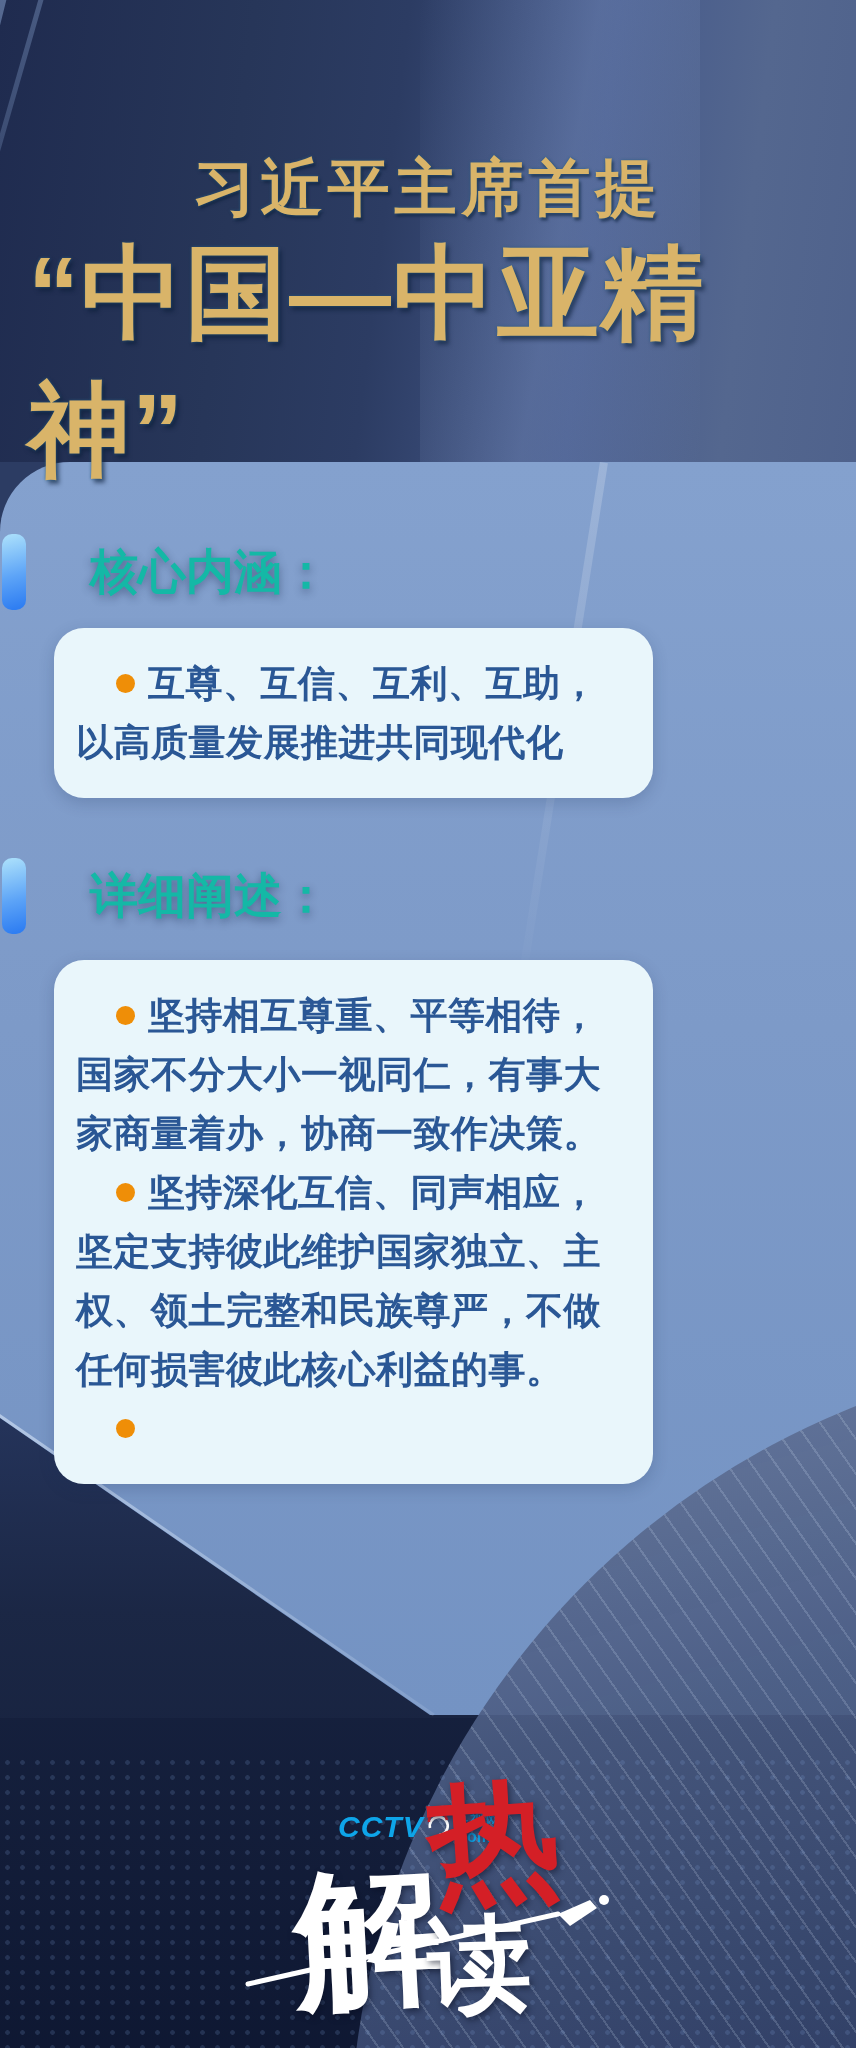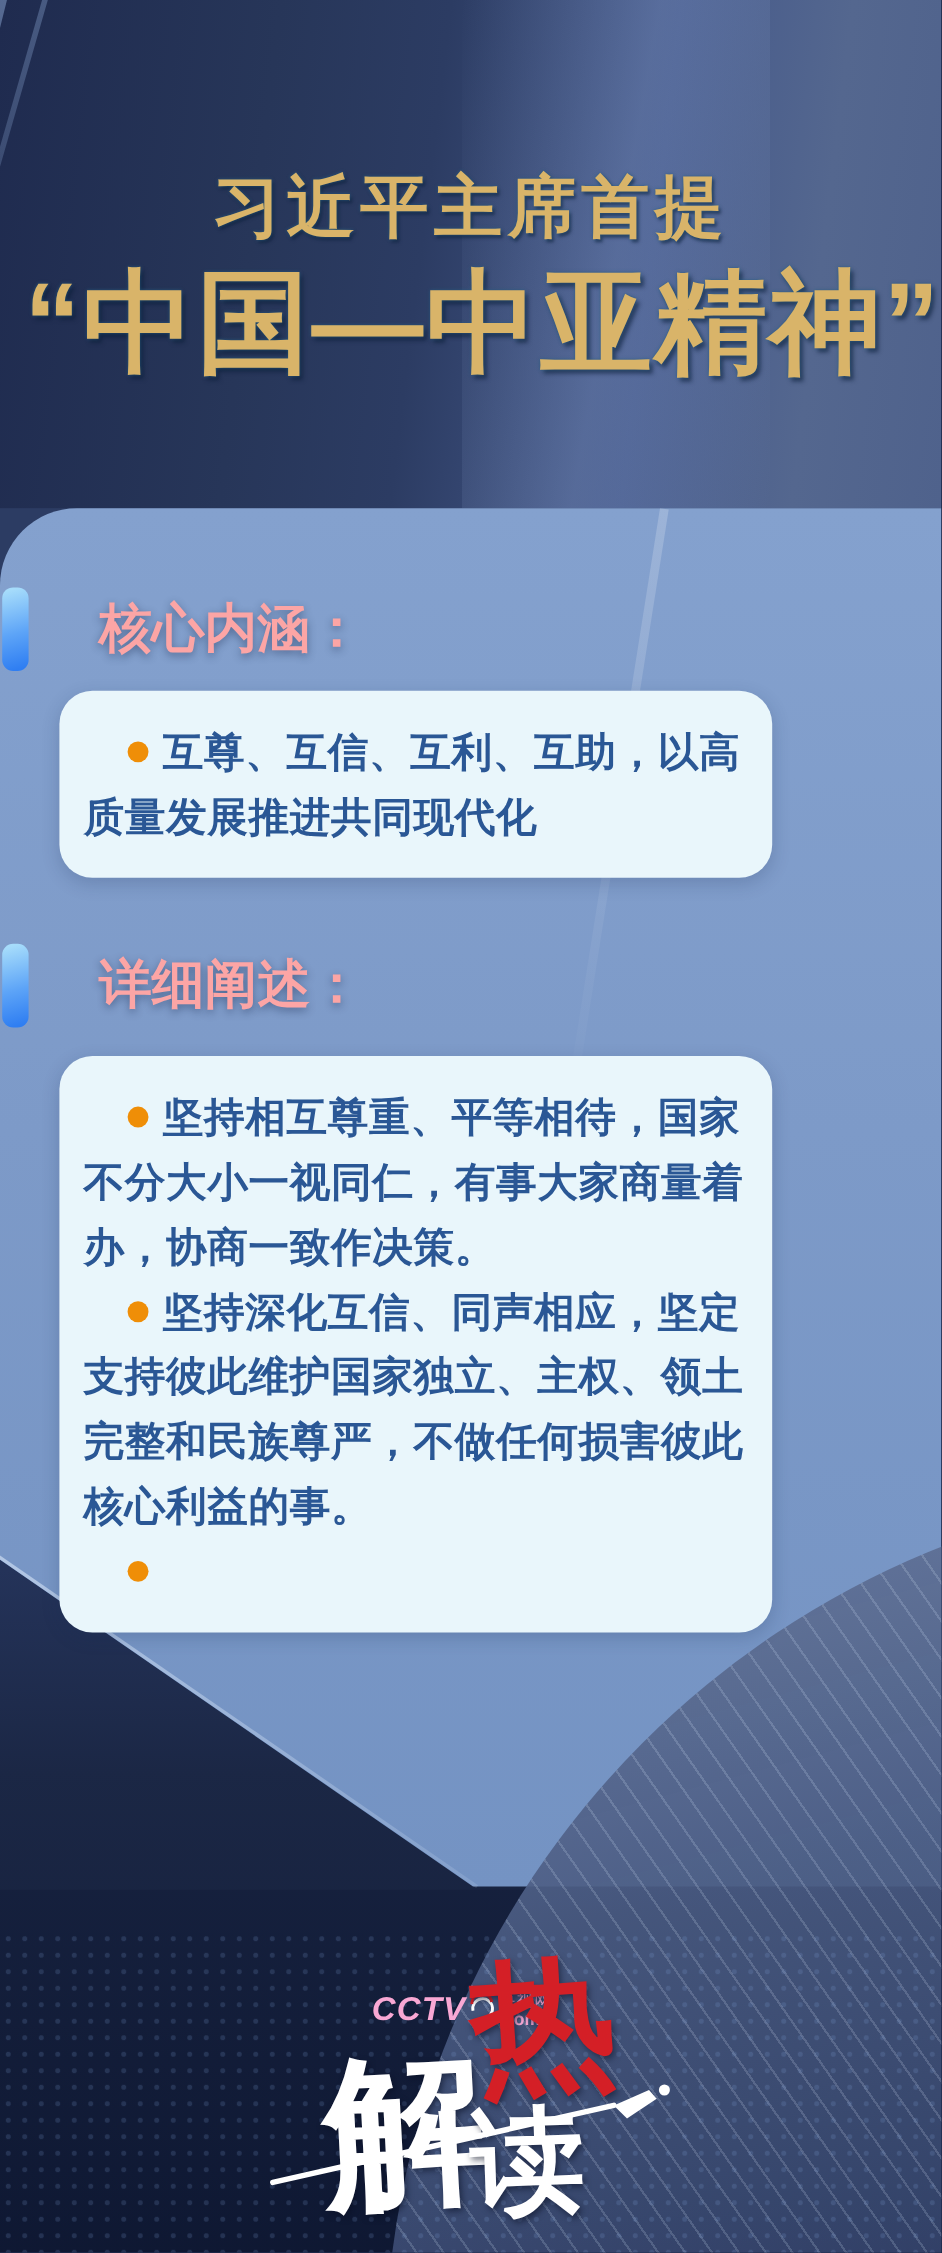--- a/index.html
+++ b/index.html
@@ -51,53 +51,54 @@
     background-size:15px 15px; opacity:.7;
   }
   
   .content { position:absolute; inset:0; z-index:5; }
   .title1 {
     position:absolute; left:0; right:0; top:146px; margin:0; text-align:center;
     font-size:62px; font-weight:800; letter-spacing:5px; color:#d9b469;
     text-shadow:0 0 3px rgba(40,95,130,.9), 2px 3px 3px rgba(10,28,55,.6);
   }
   .title2 {
-    position:absolute; left:0; right:0; top:226px; margin:0; text-align:right;
+    position:absolute; left:0; right:0; top:226px; margin:0; text-align:left;
     font-size:102px; font-weight:800; letter-spacing:2px; color:#d9b469;
     text-shadow:0 0 3px rgba(40,95,130,.9), 3px 4px 4px rgba(10,28,55,.6);
+    padding-left:28px;
   }
   .sec { position:absolute; left:0; right:0; height:76px; }
   .sec.s1 { top:534px; }
   .sec.s2 { top:858px; }
   .tab {
     position:absolute; left:2px; top:0; width:24px; height:76px; border-radius:10px;
     background:linear-gradient(165deg,#a6dcfb 5%,#5da4f7 55%,#2f7ef2 95%);
   }
   .sec-label {
     position:absolute; left:90px; top:0; line-height:76px; margin:0;
-    font-size:48px; font-weight:800; color:#fca5a5;
+    font-size:48px; font-weight:800; color:#14b8a6;
     text-shadow:0 3px 8px rgba(20,35,70,.45);
   }
   .card {
-    position:absolute; left:54px; width:648px; background:#e9f6fb;
+    position:absolute; left:54px; width:599px; background:#e9f6fb;
     border-radius:30px; padding:26px 22px; box-shadow:0 5px 16px rgba(25,45,85,.20);
   }
   .card.c1 { top:628px; }
   .card.c2 { top:960px; }
   .card p {
     margin:0; font-size:37px; line-height:59px; color:#2a5795; font-weight:600;
     text-indent:40px; letter-spacing:0.5px;
   }
   .dot {
     display:inline-block; width:19px; height:19px; border-radius:50%;
     background:#ef8e07; margin-right:13px; vertical-align:middle; margin-bottom:6px;
   }
   
   .footer { position:absolute; inset:0; z-index:6; }
-  .cctv-logo { position:absolute; left:338px; top:1812px; display:flex; align-items:flex-start; color:#f9a8d4; }
+  .cctv-logo { position:absolute; left:338px; top:1812px; display:flex; align-items:flex-start; color:#0ea5e9; }
   .cctv-word { font-size:30px; font-weight:800; letter-spacing:1px; line-height:30px; font-style:italic; }
   .swoosh { width:26px; height:26px; margin:0 2px; }
   .logo-col { display:flex; flex-direction:column; line-height:1; }
   .logo-cn { font-size:15px; font-weight:400; letter-spacing:1px; }
   .logo-com { font-size:16px; font-weight:700; margin-top:2px; }
   .char { position:absolute; margin:0; font-weight:800; line-height:1;
     font-family:"DejaVu Serif","Liberation Serif",serif; }
   .char-hot { left:428px; top:1775px; font-size:132px; color:#d41f26; transform:rotate(-4deg);
     text-shadow:2px 3px 6px rgba(10,15,35,.5); z-index:6; }
   .char-jie { left:295px; top:1862px; font-size:150px; color:#ffffff; transform:rotate(-3deg);

